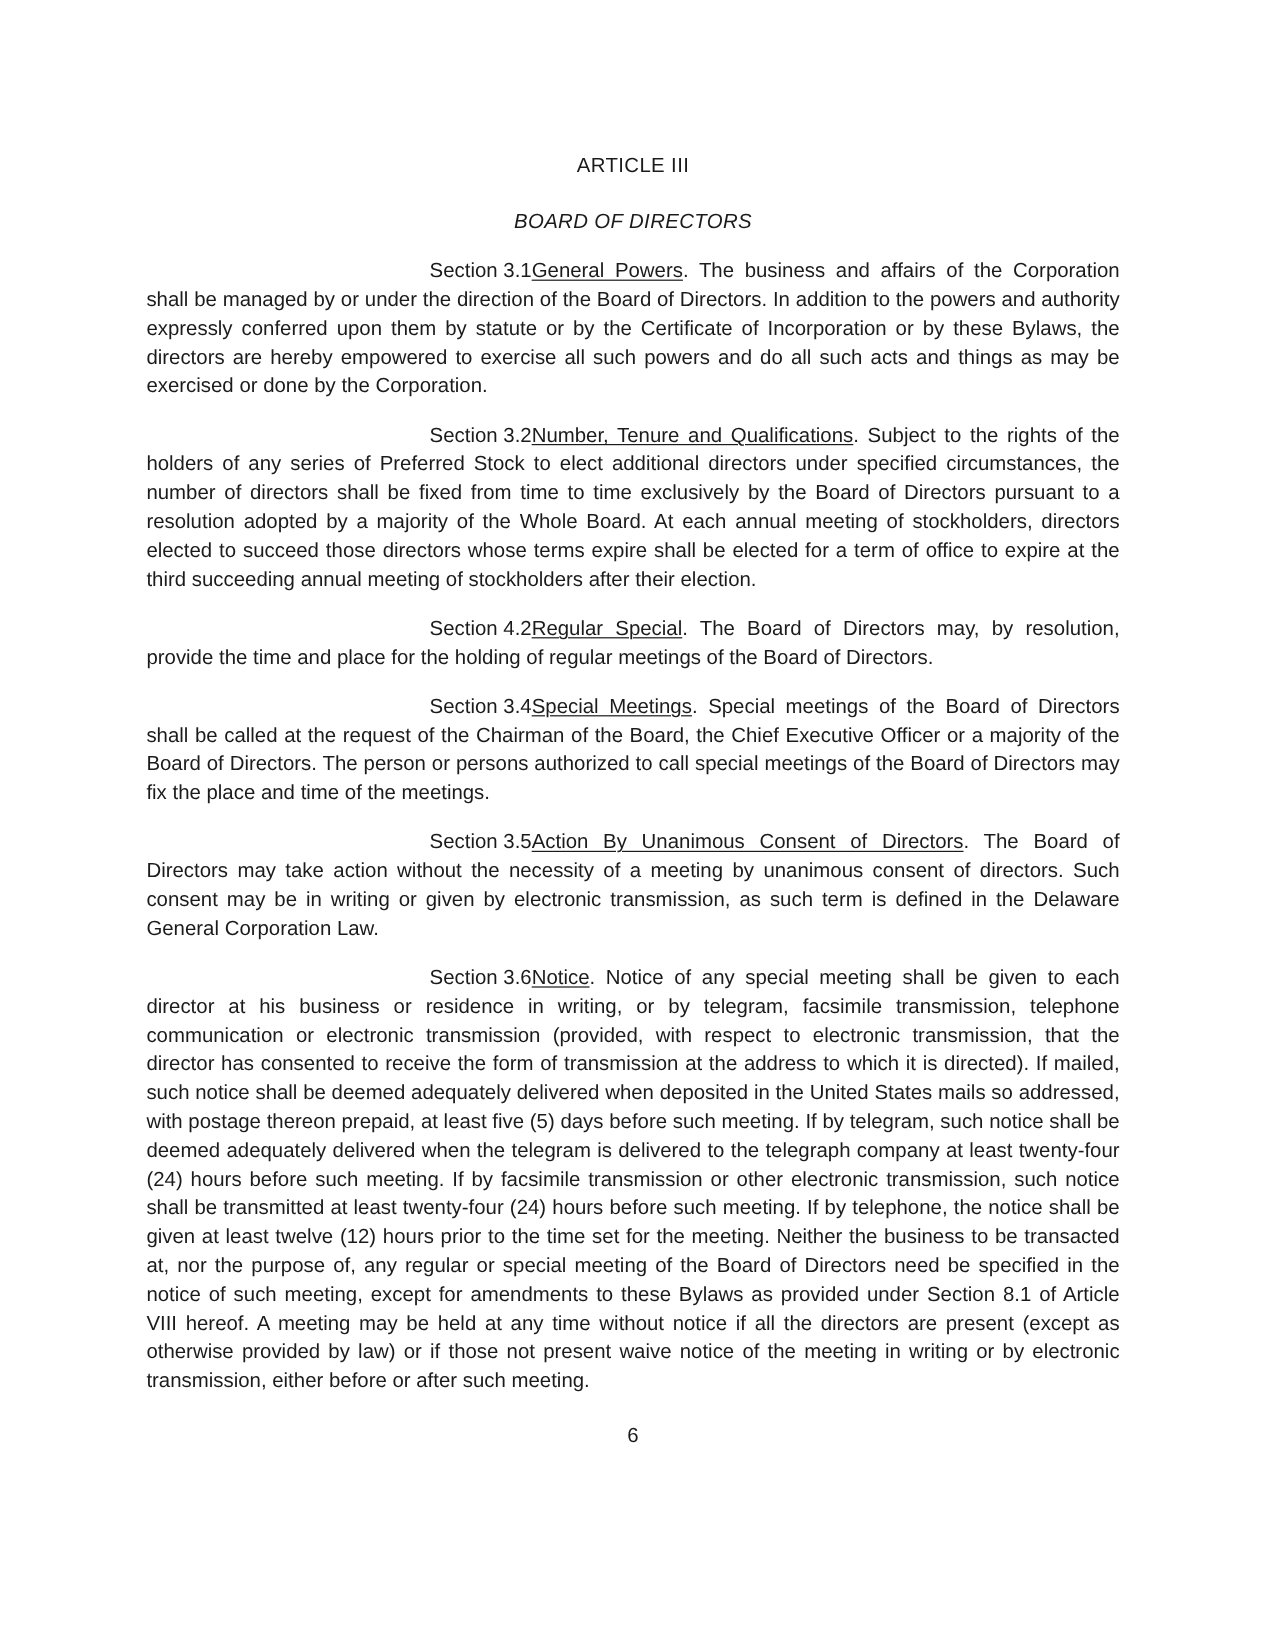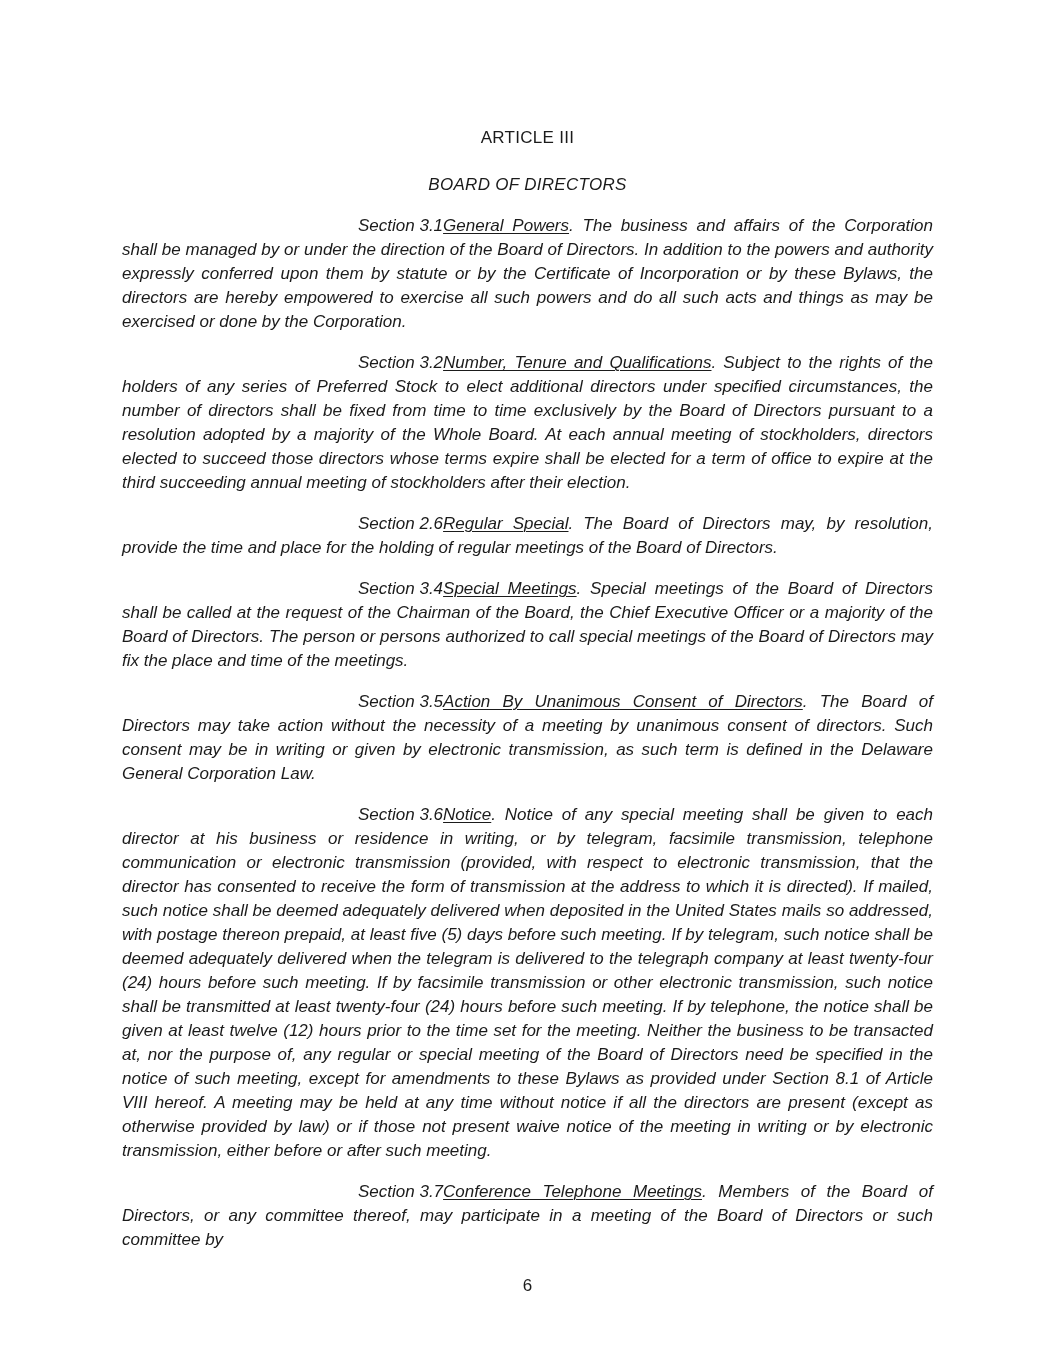--- a/index.html
+++ b/index.html
@@ -26,21 +26,20 @@
     text-align: center;
     margin: 0;
     letter-spacing: 0.3px;
   }
   .doc-title { margin-bottom: 23px; }
   .doc-subtitle { margin-bottom: 3px; font-style: italic; }
   p.para {
     margin: 17px 0 0 0;
     text-align: justify;
     text-indent: 118px;
-    font-style: italic;
   }
   .sec-label {
     display: inline-block;
     min-width: 130px;
   }
   .sec-heading {
     text-decoration: underline;
     text-underline-offset: 2px;
     text-decoration-thickness: 1px;
   }
@@ -54,25 +53,24 @@
 
 <div class="page">
 
   <h1 class="doc-title">ARTICLE III</h1>
   <h2 class="doc-subtitle">BOARD OF DIRECTORS</h2>
 
   <p class="para"><span class="sec-label">Section 3.1</span><span class="sec-heading">General Powers</span><span class="sec-body">. The business and affairs of the Corporation shall be managed by or under the direction of the Board of Directors. In addition to the powers and authority expressly conferred upon them by statute or by the Certificate of Incorporation or by these Bylaws, the directors are hereby empowered to exercise all such powers and do all such acts and things as may be exercised or done by the Corporation.</span></p>
 
   <p class="para"><span class="sec-label">Section 3.2</span><span class="sec-heading">Number, Tenure and Qualifications</span><span class="sec-body">. Subject to the rights of the holders of any series of Preferred Stock to elect additional directors under specified circumstances, the number of directors shall be fixed from time to time exclusively by the Board of Directors pursuant to a resolution adopted by a majority of the Whole Board. At each annual meeting of stockholders, directors elected to succeed those directors whose terms expire shall be elected for a term of office to expire at the third succeeding annual meeting of stockholders after their election.</span></p>
 
-  <p class="para"><span class="sec-label">Section 2.6</span><span class="sec-heading">Regular Special</span><span class="sec-body">. The Board of Directors may, by resolution, provide the time and place for the holding of regular meetings of the Board of Directors.</span></p>
+  <p class="para"><span class="sec-label">Section 4.2</span><span class="sec-heading">Regular Special</span><span class="sec-body">. The Board of Directors may, by resolution, provide the time and place for the holding of regular meetings of the Board of Directors.</span></p>
 
   <p class="para"><span class="sec-label">Section 3.4</span><span class="sec-heading">Special Meetings</span><span class="sec-body">. Special meetings of the Board of Directors shall be called at the request of the Chairman of the Board, the Chief Executive Officer or a majority of the Board of Directors. The person or persons authorized to call special meetings of the Board of Directors may fix the place and time of the meetings.</span></p>
 
   <p class="para"><span class="sec-label">Section 3.5</span><span class="sec-heading">Action By Unanimous Consent of Directors</span><span class="sec-body">. The Board of Directors may take action without the necessity of a meeting by unanimous consent of directors. Such consent may be in writing or given by electronic transmission, as such term is defined in the Delaware General Corporation Law.</span></p>
 
   <p class="para"><span class="sec-label">Section 3.6</span><span class="sec-heading">Notice</span><span class="sec-body">. Notice of any special meeting shall be given to each director at his business or residence in writing, or by telegram, facsimile transmission, telephone communication or electronic transmission (provided, with respect to electronic transmission, that the director has consented to receive the form of transmission at the address to which it is directed). If mailed, such notice shall be deemed adequately delivered when deposited in the United States mails so addressed, with postage thereon prepaid, at least five (5) days before such meeting. If by telegram, such notice shall be deemed adequately delivered when the telegram is delivered to the telegraph company at least twenty-four (24) hours before such meeting. If by facsimile transmission or other electronic transmission, such notice shall be transmitted at least twenty-four (24) hours before such meeting. If by telephone, the notice shall be given at least twelve (12) hours prior to the time set for the meeting. Neither the business to be transacted at, nor the purpose of, any regular or special meeting of the Board of Directors need be specified in the notice of such meeting, except for amendments to these Bylaws as provided under Section 8.1 of Article VIII hereof. A meeting may be held at any time without notice if all the directors are present (except as otherwise provided by law) or if those not present waive notice of the meeting in writing or by electronic transmission, either before or after such meeting.</span></p>
 
-  <p class="para"><span class="sec-label">Section 3.7</span><span class="sec-heading">Conference Telephone Meetings</span><span class="sec-body">. Members of the Board of Directors, or any committee thereof, may participate in a meeting of the Board of Directors or such committee by</span></p>
 
   <div class="page-number">6</div>
 
 </div>
 
 </body></html>

